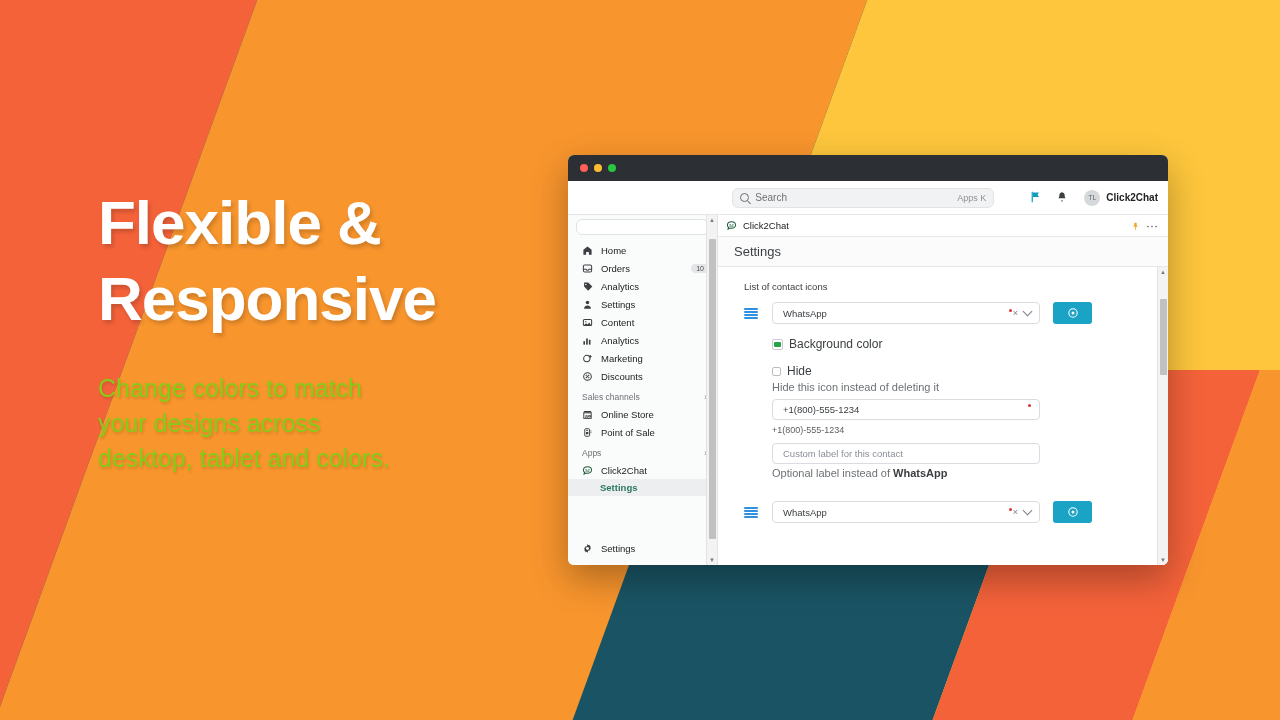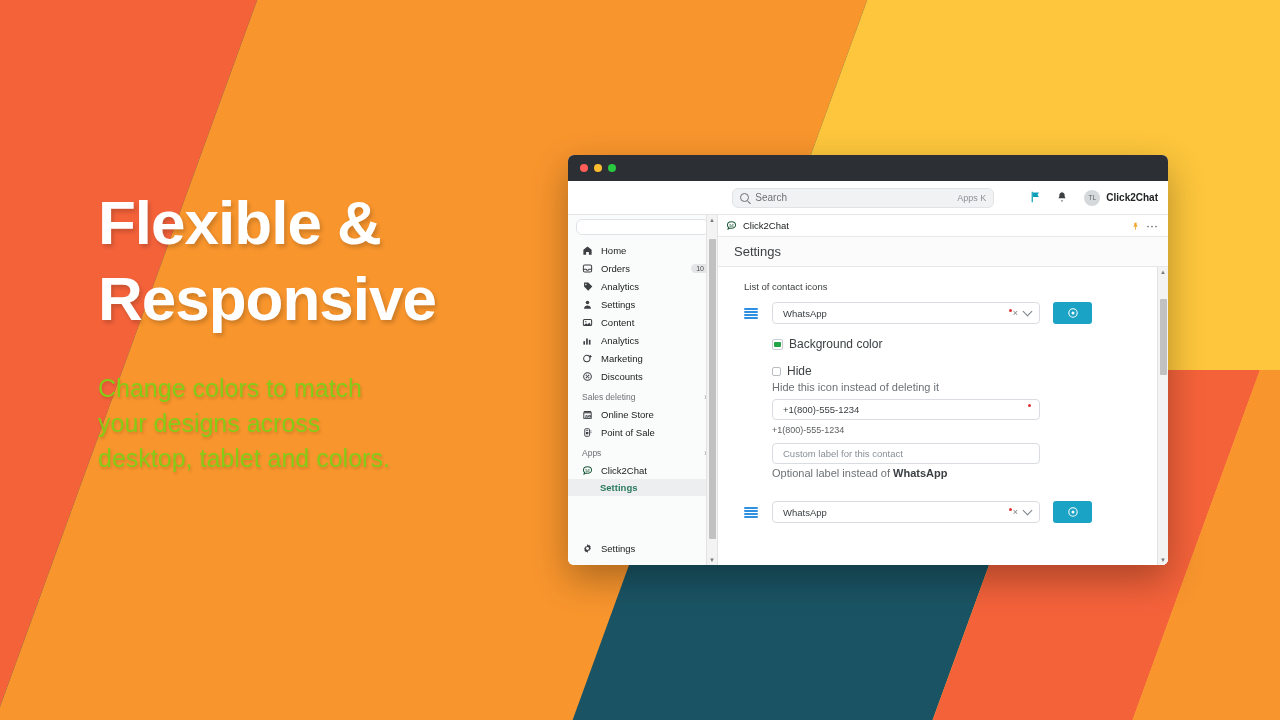--- a/index.html
+++ b/index.html
@@ -280,21 +280,21 @@
                 <circle cx="8" cy="8" r="5.6" fill="none" stroke="#3c4043" stroke-width="1.5"></circle>
                 <path d="M5.5 10.5l5-5" stroke="#3c4043" stroke-width="1.5"></path>
                 <circle cx="6.2" cy="6.2" r="1" fill="#3c4043"></circle>
                 <circle cx="9.8" cy="9.8" r="1" fill="#3c4043"></circle>
               </svg>
           </span>
           <span class="nav-label">Discounts</span>
         </div>
 
         <div class="nav-section">
-          <span class="t">Sales deleting</span>
+          <span class="t">Sales channels</span>
           <span class="chev">›</span>
         </div>
 
         <div class="nav-item">
           <span class="nav-ico">
             <svg width="11" height="11" viewBox="0 0 16 16">
                 <path d="M2 5l1.2-2h9.6L14 5z" fill="#3c4043"></path>
                 <rect x="2.6" y="5.6" width="10.8" height="8" fill="none" stroke="#3c4043" stroke-width="1.4"></rect>
                 <path d="M5.6 13.6v-4h2v4M9.5 9.6h3v2h-3z" fill="none" stroke="#3c4043" stroke-width="1.2"></path>
               </svg>

